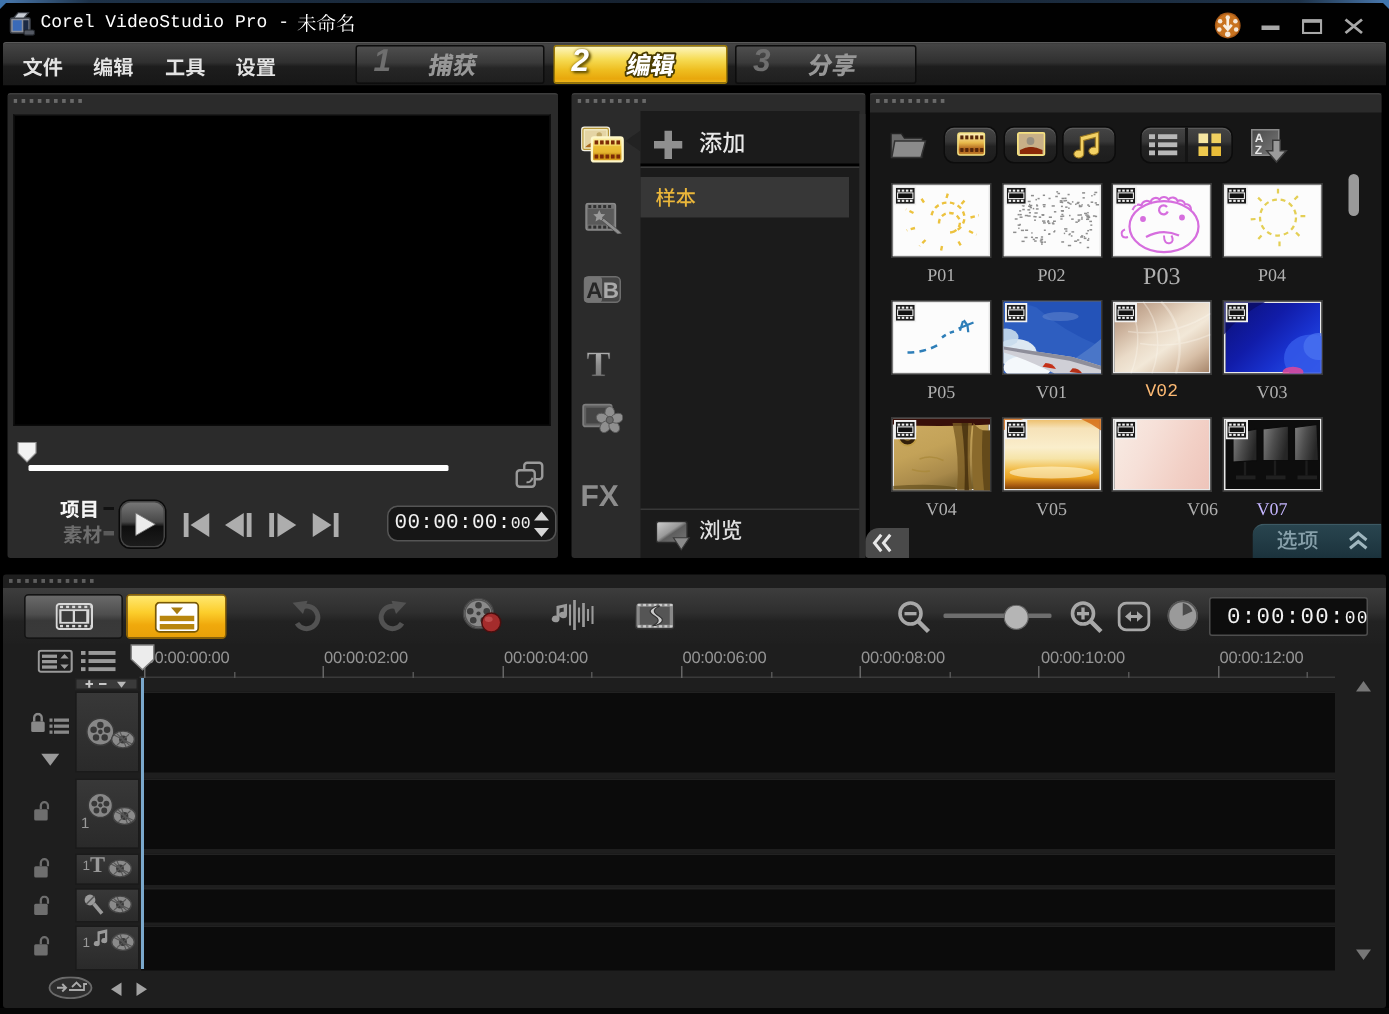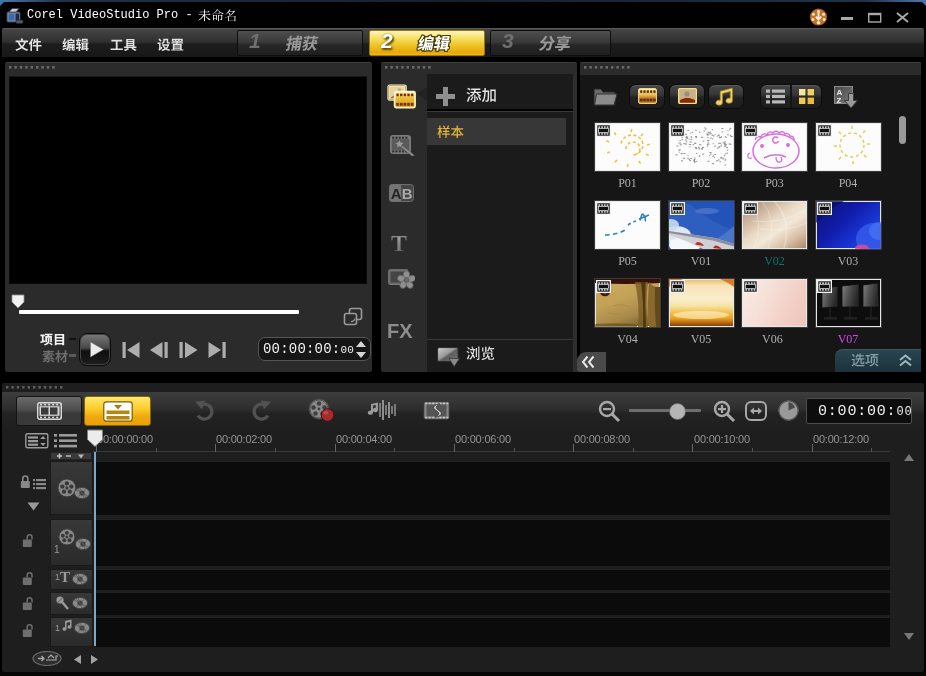--- a/index.html
+++ b/index.html
@@ -338,39 +338,39 @@
     <text x="2.5" y="8.5" font-family="Liberation Sans" font-size="8" font-weight="bold" fill="#e8e8e8">A</text>
     <text x="2.5" y="16.5" font-family="Liberation Sans" font-size="8" font-weight="bold" fill="#e8e8e8">Z</text>
     <path d="M12.5 9 L17.5 9 L17.5 16 L21.5 16 L15 23.5 L8.5 16 L12.5 16 Z" fill="#9a9a9a" stroke="#3a3a3a" stroke-width="1" transform="translate(2,-1.5)"></path>
   </svg>
 <div class="abs" style="left:899px;top:116px;width:7px;height:28px;background:#9a9a9a;border-radius:3.5px"></div>
 <div class="abs" style="left:595px;top:123px;width:65px;height:48px;background:#fcfcfc;border:1px solid #e8e8e8;outline:1px solid #3a3a3a"></div>
 <div class="abs" style="left:590px;top:176px;width:75px;text-align:center;font-size:12px;color:#b0b0b0;font-family:'Liberation Serif',serif">P01</div>
 <div class="abs" style="left:668.5px;top:123px;width:65px;height:48px;background:#fcfcfc;border:1px solid #e8e8e8;outline:1px solid #3a3a3a"></div>
 <div class="abs" style="left:663.5px;top:176px;width:75px;text-align:center;font-size:12px;color:#b0b0b0;font-family:'Liberation Serif',serif">P02</div>
 <div class="abs" style="left:742px;top:123px;width:65px;height:48px;background:#fcfcfc;border:1px solid #e8e8e8;outline:1px solid #3a3a3a"></div>
-<div class="abs" style="left:737px;top:176px;width:75px;text-align:center;font-size:12px;color:#b0b0b0;font-family:'Liberation Serif',serif">P03</div>
+<div class="abs" style="left:737px;top:176px;width:75px;text-align:center;font-size:16px;color:#b0b0b0;font-family:'Liberation Serif',serif">P03</div>
 <div class="abs" style="left:815.5px;top:123px;width:65px;height:48px;background:#fcfcfc;border:1px solid #e8e8e8;outline:1px solid #3a3a3a"></div>
 <div class="abs" style="left:810.5px;top:176px;width:75px;text-align:center;font-size:12px;color:#b0b0b0;font-family:'Liberation Serif',serif">P04</div>
 <div class="abs" style="left:595px;top:201px;width:65px;height:48px;background:#fcfcfc;border:1px solid #e8e8e8;outline:1px solid #3a3a3a"></div>
 <div class="abs" style="left:590px;top:254px;width:75px;text-align:center;font-size:12px;color:#b0b0b0;font-family:'Liberation Serif',serif">P05</div>
 <div class="abs" style="left:668.5px;top:201px;width:65px;height:48px;background:linear-gradient(200deg,#2050b4 0%,#3565c4 40%,#6890d0 60%,#98b4dc 80%,#b8c8e0 100%);border:1px solid #e8e8e8;outline:1px solid #3a3a3a"></div>
 <div class="abs" style="left:663.5px;top:254px;width:75px;text-align:center;font-size:12px;color:#b0b0b0;font-family:'Liberation Serif',serif">V01</div>
 <div class="abs" style="left:742px;top:201px;width:65px;height:48px;background:linear-gradient(145deg,#ab8a74 0%,#cdb49e 25%,#eadbc8 45%,#f2e8d8 60%,#d8c0a8 80%,#a8876c 100%);border:1px solid #e8e8e8;outline:1px solid #3a3a3a"></div>
-<div class="abs" style="left:737px;top:254px;width:75px;text-align:center;font-size:12px;color:#0f766e;font-family:Liberation Serif, serif">V02</div>
+<div class="abs" style="left:737px;top:254px;width:75px;text-align:center;font-size:12px;color:#fdba74;font-family:Liberation Mono, monospace">V02</div>
 <div class="abs" style="left:815.5px;top:201px;width:65px;height:48px;background:linear-gradient(135deg,#0c1077 0%,#111ca8 40%,#1830cc 65%,#2146e0 85%,#2d55e8 100%);border:1px solid #e8e8e8;outline:1px solid #3a3a3a"></div>
 <div class="abs" style="left:810.5px;top:254px;width:75px;text-align:center;font-size:12px;color:#b0b0b0;font-family:'Liberation Serif',serif">V03</div>
 <div class="abs" style="left:595px;top:278.5px;width:65px;height:48px;background:linear-gradient(160deg,#caa960 10%,#c3a258 40%,#a8894a 70%,#635022 100%);border:1px solid #e8e8e8;outline:1px solid #3a3a3a"></div>
 <div class="abs" style="left:590px;top:331.5px;width:75px;text-align:center;font-size:12px;color:#b0b0b0;font-family:'Liberation Serif',serif">V04</div>
 <div class="abs" style="left:668.5px;top:278.5px;width:65px;height:48px;background:linear-gradient(#eec170 0%,#f6e2b8 12%,#faeecc 40%,#f6e4a8 56%,#f2bc48 72%,#e8a020 84%,#a85a10 95%,#7c440a 100%);border:1px solid #e8e8e8;outline:1px solid #3a3a3a"></div>
 <div class="abs" style="left:663.5px;top:331.5px;width:75px;text-align:center;font-size:12px;color:#b0b0b0;font-family:'Liberation Serif',serif">V05</div>
 <div class="abs" style="left:742px;top:278.5px;width:65px;height:48px;background:linear-gradient(115deg,#f8ece4 0%,#f6e0d8 35%,#f2d0c6 70%,#eec4ba 100%);border:1px solid #e8e8e8;outline:1px solid #3a3a3a"></div>
-<div class="abs" style="left:762px;top:331.5px;width:75px;text-align:left;font-size:12px;color:#b0b0b0;font-family:'Liberation Serif',serif">V06</div>
+<div class="abs" style="left:737px;top:331.5px;width:75px;text-align:right;font-size:12px;color:#b0b0b0;font-family:'Liberation Serif',serif">V06</div>
 <div class="abs" style="left:815.5px;top:278.5px;width:65px;height:48px;background:#0d0d0d;border:1px solid #e8e8e8;outline:1px solid #3a3a3a"></div>
-<div class="abs" style="left:810.5px;top:331.5px;width:75px;text-align:center;font-size:12px;color:#d946ef;font-family:'Liberation Serif',serif">V07</div>
+<div class="abs" style="left:810.5px;top:331.5px;width:75px;text-align:center;font-size:12px;color:#c4b5fd;font-family:'Liberation Serif',serif">V07</div>
 <svg class="abs" style="left:595px;top:123px" width="65" height="48">
     <g stroke="#ecc23e" stroke-width="1.6" fill="none" stroke-dasharray="3 2.4">
       <path d="M31 26 a7 6.5 -10 1 1 7 6 a11 10 0 1 0 -12 -11 "></path>
       <path d="M36 9 l1.5 -5 M46 13 l3.5 -4 M52 22 l5.5 -1.5 M51 31 l5 2.5 M44 38 l2.5 4.5 M33 41 l-1 5 M22 37 l-4 4 M15 29 l-5.5 1.5 M14 19 l-5 -2.5 M21 12 l-3 -4.5"></path>
     </g>
   </svg>
 <svg class="abs" style="left:668.5px;top:123px" width="65" height="48">
     <rect x="12.2" y="13.6" width="1.7" height="1" fill="#8e8e8e"></rect>
     <rect x="21.8" y="13.7" width="1.3" height="1" fill="#8e8e8e"></rect>
     <rect x="21.8" y="13.1" width="0.9" height="1" fill="#8e8e8e"></rect>

